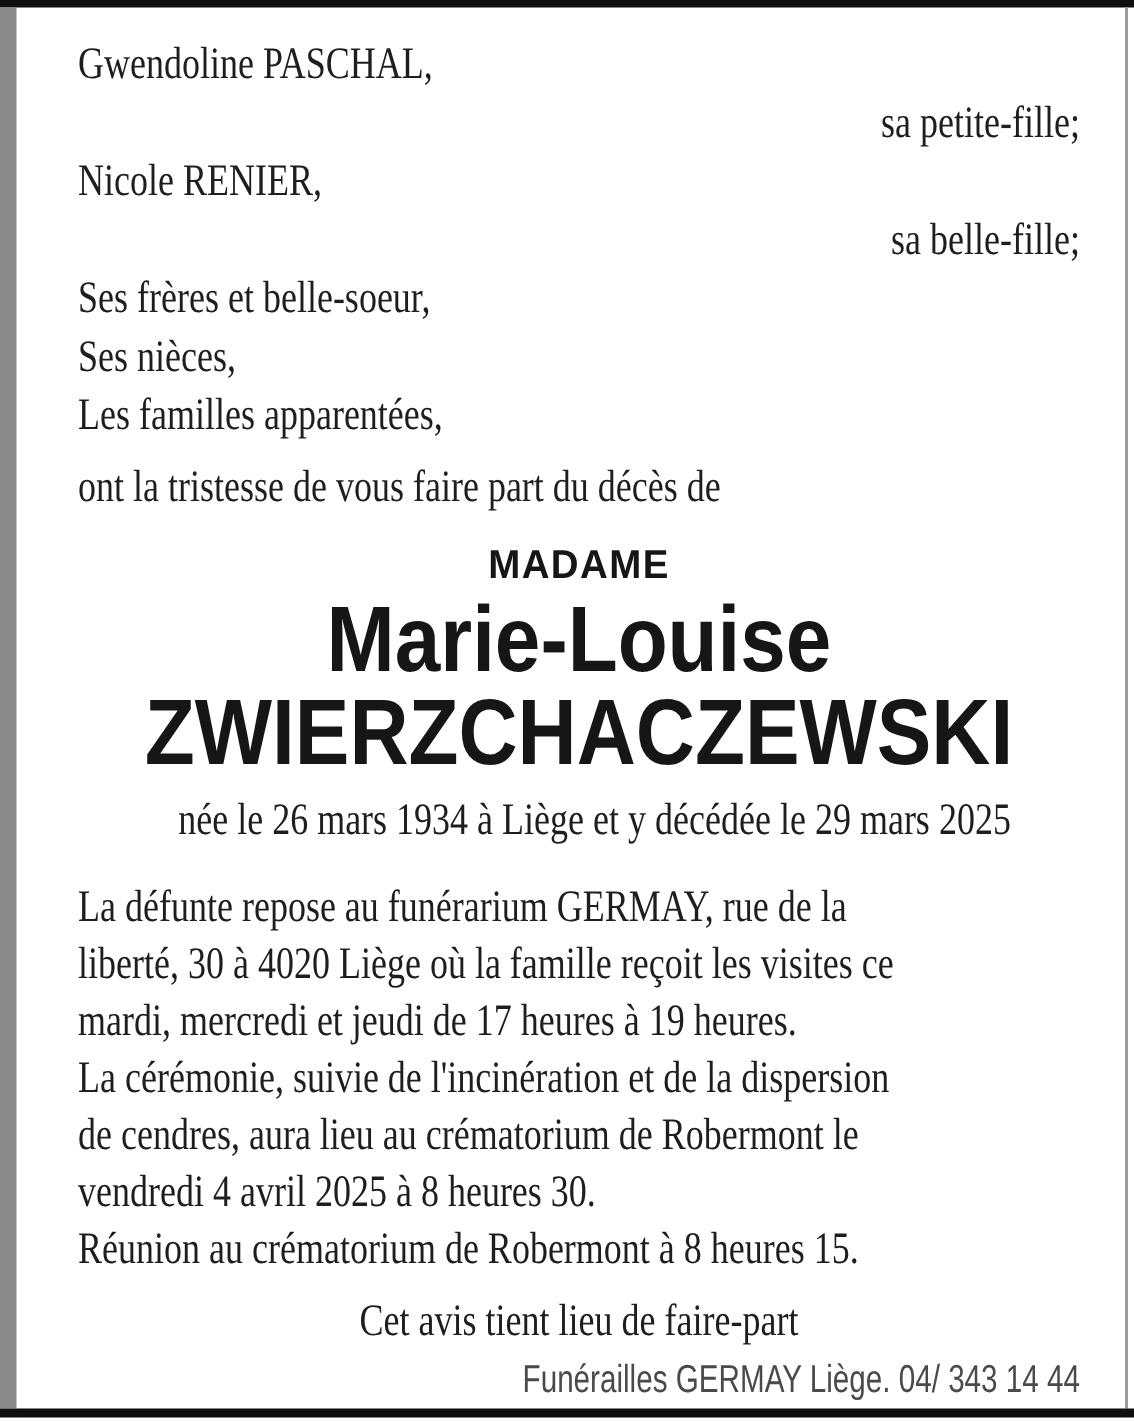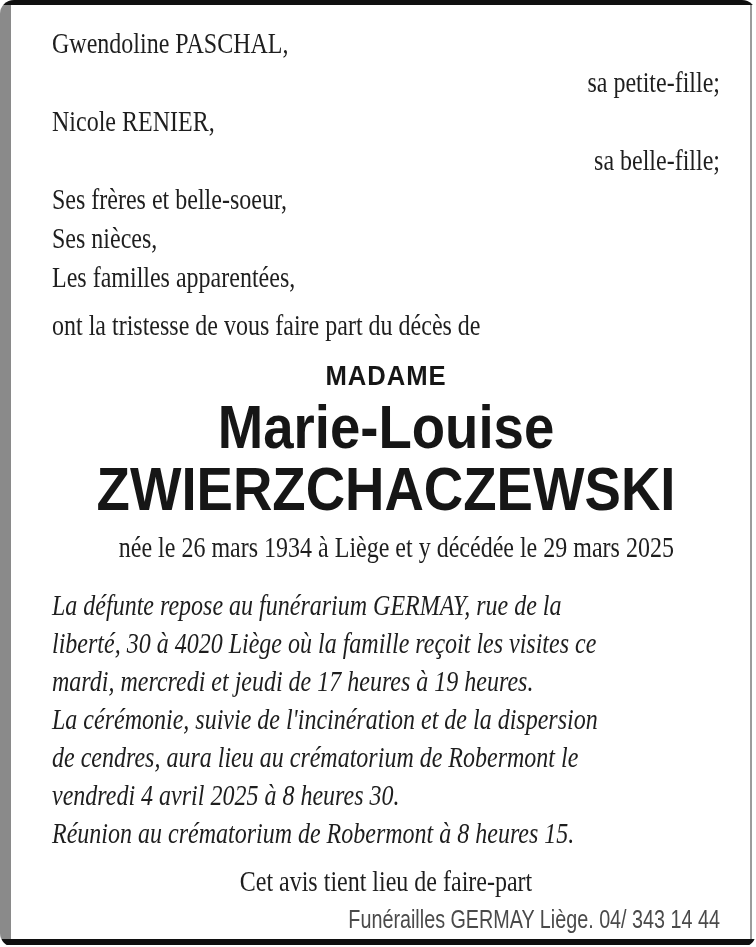--- a/index.html
+++ b/index.html
@@ -5,21 +5,20 @@
   html, body { margin: 0; padding: 0; background: #ffffff; }
 
   .page {
     position: relative;
     width: 756px;
     height: 947px;
     background: #ffffff;
     overflow: hidden;
     font-family: "Liberation Serif", serif;
     color: #1e1e1e;
-    border-radius: 14px;
   }
 
   
   .bar-top    { position: absolute; top: 0; left: 0; width: 756px; height: 5px; background: #101010; }
   .bar-bottom { position: absolute; bottom: 2px; left: 0; width: 756px; height: 6px; background: #101010; }
   .strip-left { position: absolute; top: 5px; bottom: 8px; left: 0; width: 11px; background: #8a8a8a; }
   .line-right { position: absolute; top: 5px; bottom: 8px; right: 4px; width: 2px; background: #9c9c9c; }
 
   .content {
     position: absolute;
@@ -63,21 +62,21 @@
     transform-origin: 50% 50%;
     color: #161616;
     white-space: nowrap;
   }
 
   .life-dates {
     margin-top: 8px;
     line-height: 38px;
   }
 
-  .body-block { margin-top: 20px; font-style: italic; }
+  .body-block { margin-top: 20px; }
   .body-block .line { line-height: 38px; }
 
   .closing { margin-top: 10px; line-height: 38px; }
 
   .funeral-home {
     margin-top: 2px;
     font-family: "Liberation Sans", sans-serif;
     font-weight: 400;
     font-size: 26px;
     line-height: 34px;

